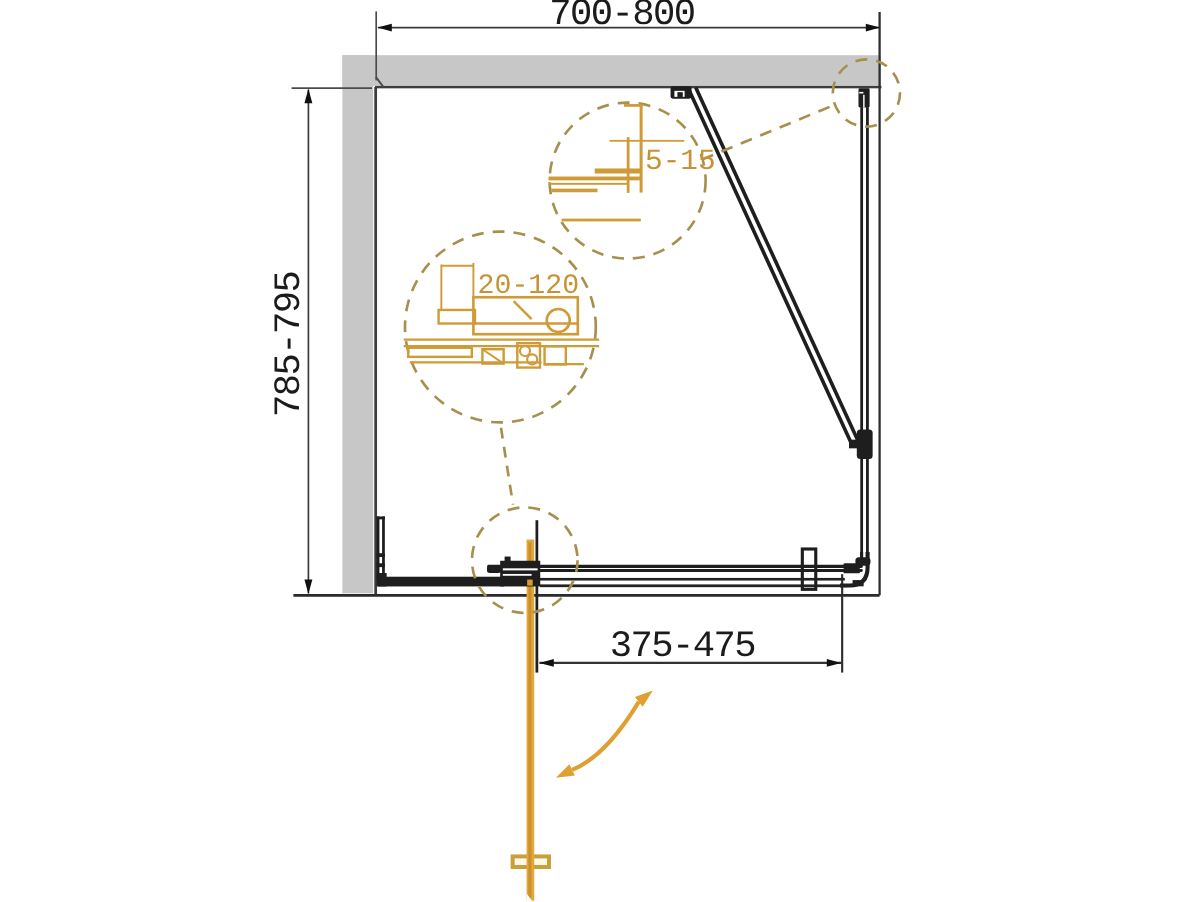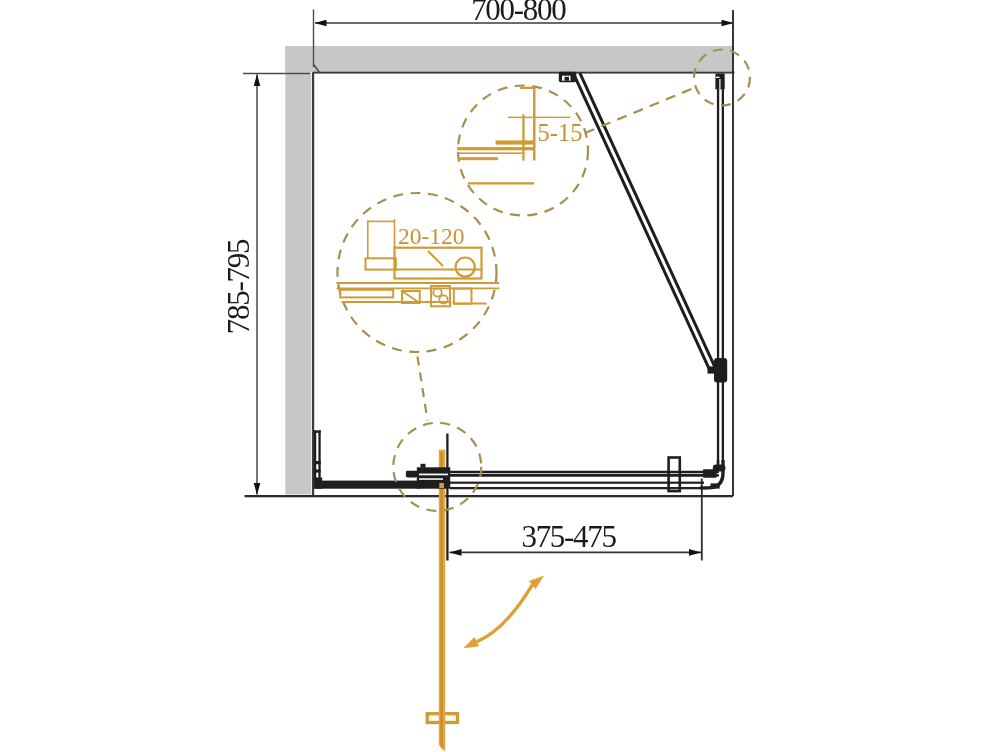--- a/index.html
+++ b/index.html
@@ -1,17 +1,17 @@
 <!DOCTYPE html>
 <html><head>
 <meta charset="utf-8">
 <style>
 html,body{margin:0;padding:0;background:#ffffff;}
 #stage{position:relative;width:982px;height:752px;background:#ffffff;overflow:hidden;
-font-family:Liberation Serif, serif;border-radius:29px;}
+font-family:Liberation Mono, monospace;border-radius:29px;}
 svg{position:absolute;left:0;top:0;}
 </style>
 </head>
 <body>
 <div id="stage">
 <svg width="982" height="752" viewBox="0 0 982 752">
 
 <g>
 <rect x="285.3" y="46" width="448.7" height="25.6" fill="#c7c7c7"></rect>
 </g>

